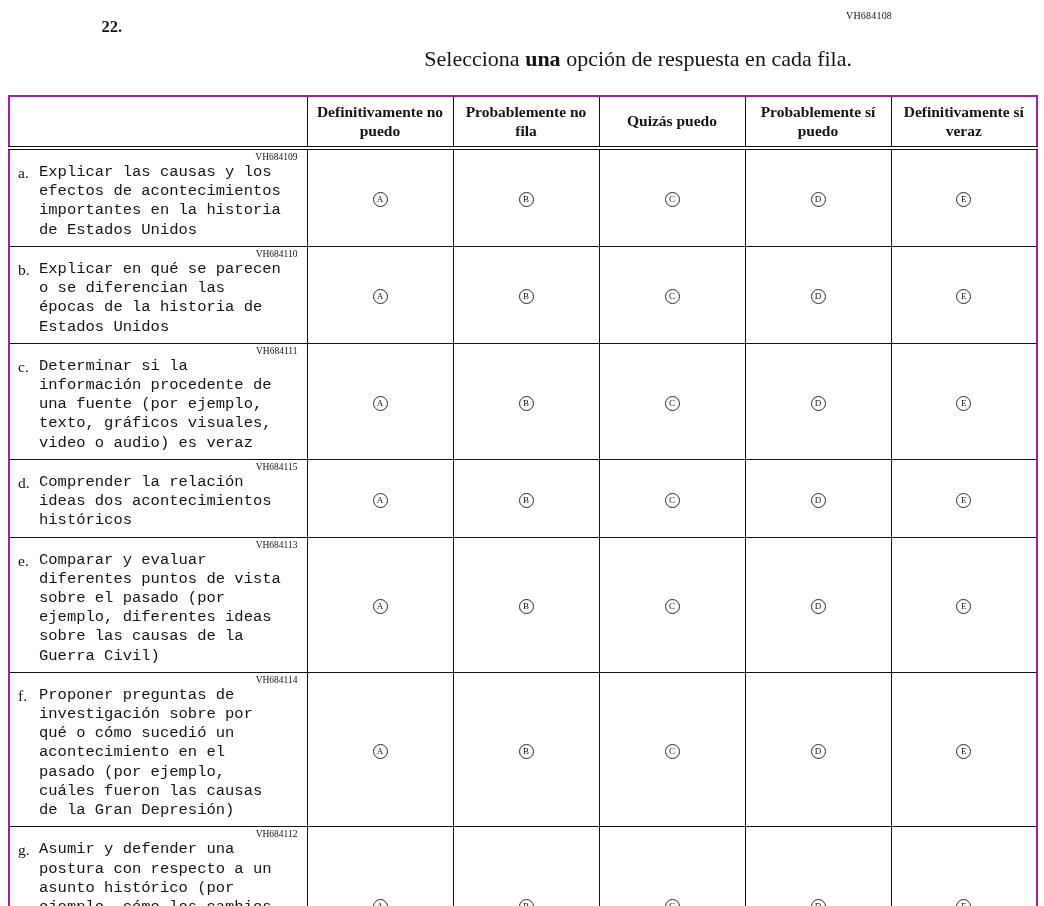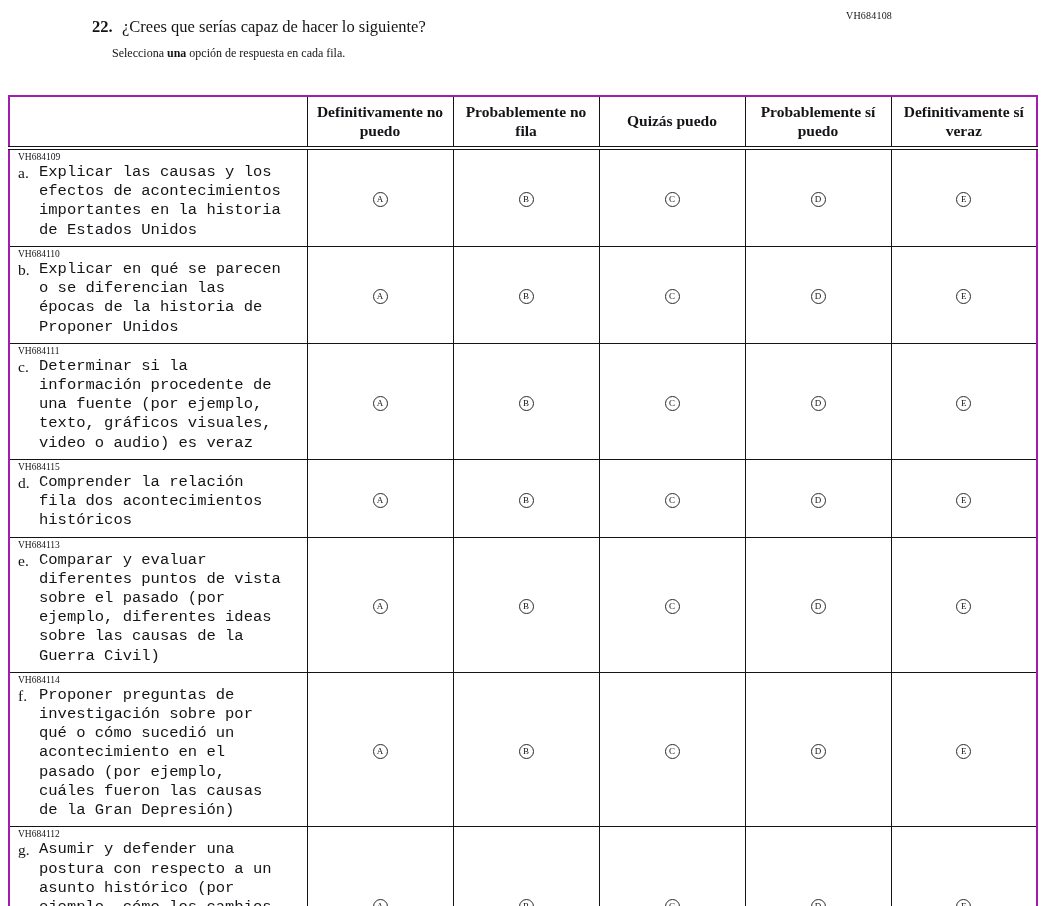--- a/index.html
+++ b/index.html
@@ -9,43 +9,43 @@
     font-family:"Liberation Serif", serif;
     color:#141418;
   }
   .page { position:relative; width:1044px; height:906px; overflow:hidden; }
 
   .form-code {
     position:absolute; top:10px; left:846px;
     font-size:10px; letter-spacing:.2px;
   }
 
-  .question-block { position:absolute; top:16px; left:92px; width:760px; }
+  .question-block { position:absolute; top:16px; left:92px; width:760px;text-align:right; }
   .q-line { display:flex; font-size:16.5px; line-height:1.3; }
   .q-num { font-weight:bold; width:30px; flex:none; }
   .q-text { }
-  .q-instruction { margin-left:20px; margin-top:9px; font-size:12px; }
+  .q-instruction { margin-left:20px; margin-top:9px; font-size:22px; }
 
   table.grid {
     position:absolute; top:88px; left:8px; width:1028px;
     border-collapse:collapse; table-layout:fixed;
     border:2px solid #a21caf;
     margin-top:7px;
   }
   .grid th, .grid td { border:1px solid #141418; }
 
   .grid thead th {
     border-bottom:4px double #141418;
     font-size:15.5px; font-weight:bold;
     text-align:center; vertical-align:middle;
     padding:4px 6px; line-height:1.2;
   }
 
   .label-cell { vertical-align:top; padding:1px 8px 6px 8px; }
-  .row-code { font-size:9.5px; line-height:12px; padding-right:1px; }
+  .row-code { text-align:right; font-size:9.5px; line-height:12px; padding-right:1px; }
   .row-text { display:flex; font-size:15.5px; line-height:1.24; padding-right:14px; }
   .row-letter { width:21px; flex:none; }
   .row-statement { flex:1;font-family:Liberation Mono, monospace; }
 
   .opt { text-align:center; vertical-align:middle; }
   .bubble {
     display:inline-flex; align-items:center; justify-content:center;
     width:15px; height:15px;
     border:1px solid #2a2a30; border-radius:50%;
     font-size:9px; line-height:1;
@@ -56,21 +56,20 @@
 </head>
 <body>
 
 <div class="page">
 
   <div class="form-code">VH684108</div>
 
   <div class="question-block">
     <div class="q-line">
       <span class="q-num">22.</span>
-      <span class="q-text">¿Crees que serías capaz de hacer lo siguiente?</span>
     </div>
     <div class="q-instruction"><span>Selecciona </span><strong>una</strong><span> opción de respuesta en cada fila.</span></div>
   </div>
 
   <table class="grid">
     <colgroup>
       <col style="width:298px">
       <col style="width:146px">
       <col style="width:146px">
       <col style="width:146px">
@@ -102,21 +101,21 @@
         <td class="opt"><span class="bubble">C</span></td>
         <td class="opt"><span class="bubble">D</span></td>
         <td class="opt"><span class="bubble">E</span></td>
       </tr>
 
       <tr style="height:93px">
         <td class="label-cell">
           <div class="row-code">VH684110</div>
           <div class="row-text">
             <span class="row-letter">b.</span>
-            <span class="row-statement">Explicar en qué se parecen o se diferencian las épocas de la historia de Proponer Unidos</span>
+            <span class="row-statement">Explicar en qué se parecen o se diferencian las épocas de la historia de Estados Unidos</span>
           </div>
         </td>
         <td class="opt"><span class="bubble">A</span></td>
         <td class="opt"><span class="bubble">B</span></td>
         <td class="opt"><span class="bubble">C</span></td>
         <td class="opt"><span class="bubble">D</span></td>
         <td class="opt"><span class="bubble">E</span></td>
       </tr>
 
       <tr style="height:105px">
@@ -132,21 +131,21 @@
         <td class="opt"><span class="bubble">C</span></td>
         <td class="opt"><span class="bubble">D</span></td>
         <td class="opt"><span class="bubble">E</span></td>
       </tr>
 
       <tr style="height:75px">
         <td class="label-cell">
           <div class="row-code">VH684115</div>
           <div class="row-text">
             <span class="row-letter">d.</span>
-            <span class="row-statement">Comprender la relación fila dos acontecimientos históricos</span>
+            <span class="row-statement">Comprender la relación ideas dos acontecimientos históricos</span>
           </div>
         </td>
         <td class="opt"><span class="bubble">A</span></td>
         <td class="opt"><span class="bubble">B</span></td>
         <td class="opt"><span class="bubble">C</span></td>
         <td class="opt"><span class="bubble">D</span></td>
         <td class="opt"><span class="bubble">E</span></td>
       </tr>
 
       <tr style="height:125px">

